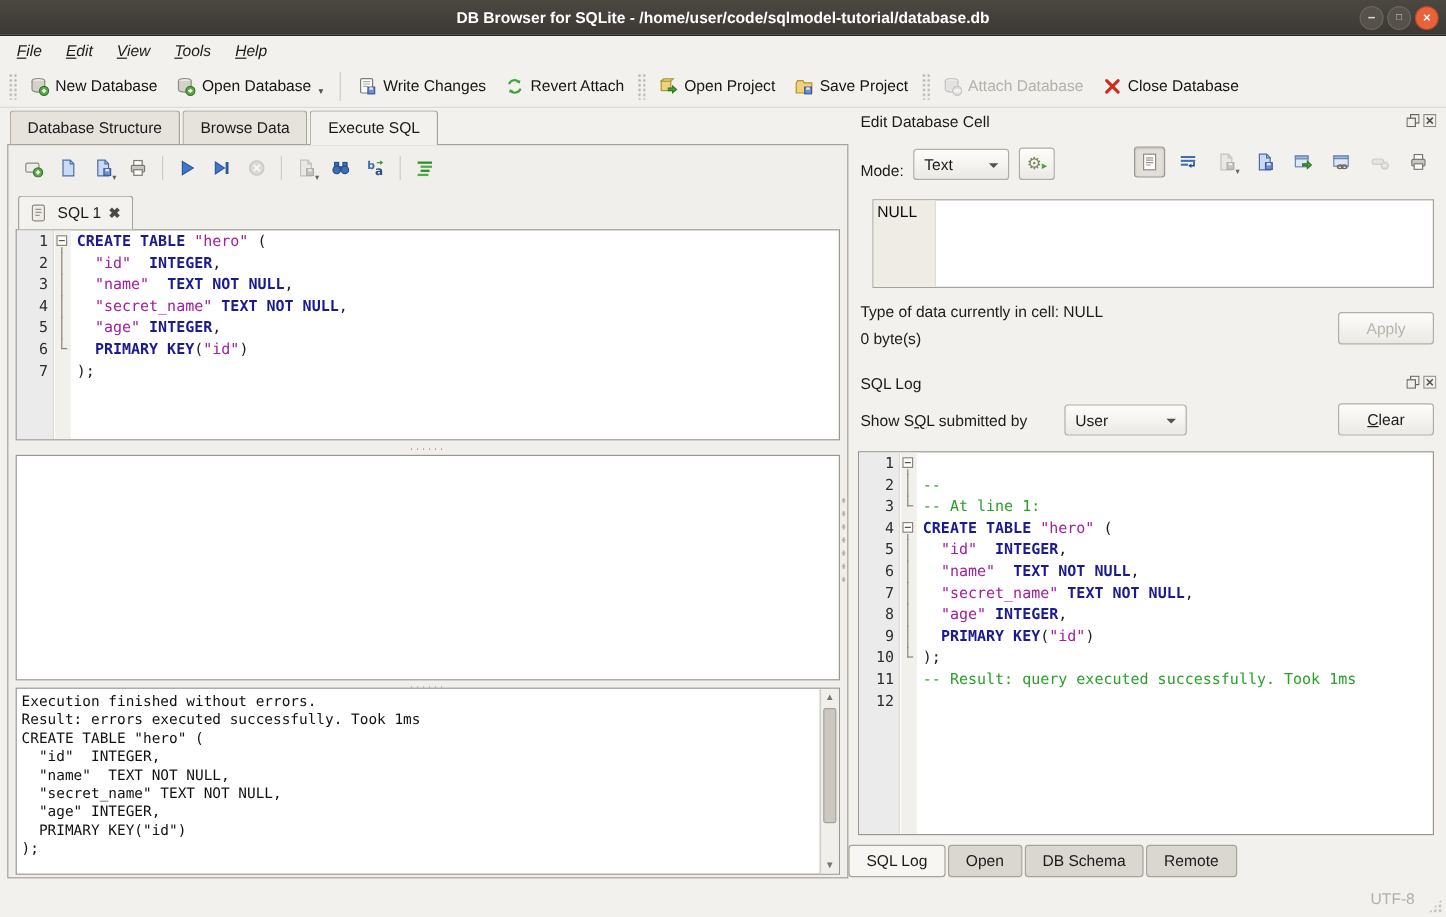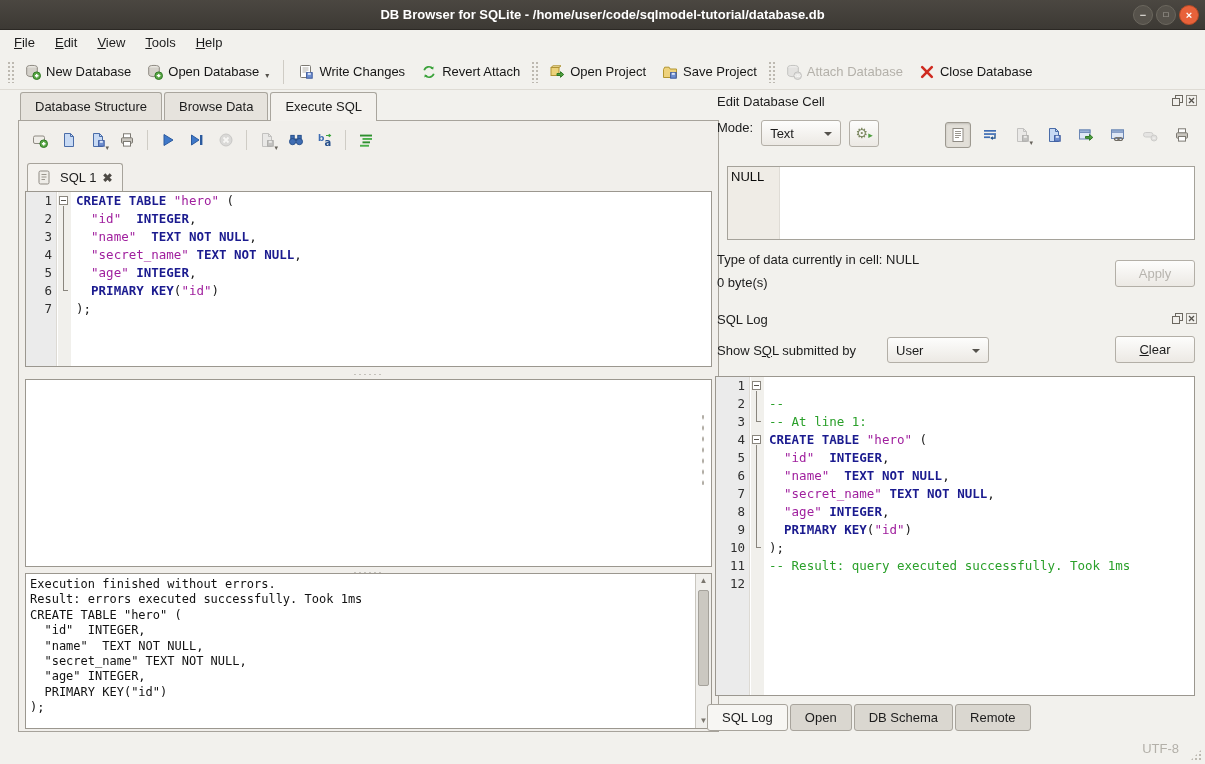--- a/index.html
+++ b/index.html
@@ -17,36 +17,36 @@
   .wbtn{width:20px;height:20px;border-radius:50%;background:#56524b;border:1px solid #6b675e;
     position:relative;cursor:pointer;}
   .wbtn.close{background:#e8623a;border-color:#b54a26;}
   .wbtn span{position:absolute;left:0;top:0;right:0;bottom:0;color:#d8d5cf;font-size:11px;
     line-height:18px;text-align:center;font-weight:bold;}
   .wbtn.close span{color:#fff;}
   .wbtn.max span{font-size:8px;line-height:17px;}
   
   .menubar{position:absolute;left:0;top:30px;width:1205px;height:24px;background:#f2f1ed;
     display:flex;align-items:center;padding-left:4px;}
-  .menu-item{padding:2px 10px;font-size:13px;cursor:default;}
+  .menu-item{padding:2px 10px;font-size:13px;cursor:default;font-style:italic;}
   .ul{text-decoration:underline;}
   
   .toolbar{position:absolute;left:0;top:54px;width:1205px;height:36px;background:#f2f1ed;
     border-bottom:1px solid #dedbd4;display:flex;align-items:center;padding:0 4px;}
   .thandle{width:7px;height:22px;margin:0 3px;
     background-image:radial-gradient(#bdb9b1 1px,transparent 1.2px);background-size:4px 4px;}
   .tsep{width:1px;height:24px;background:#cfccc5;margin:0 6px;}
   .tbtn{display:flex;align-items:center;gap:5px;padding:4px 8px;border-radius:3px;cursor:default;
     font-size:13px;color:#161616;white-space:nowrap;}
   .tbtn.dis{color:#b4b1aa;}
   .tbtn.dis svg{filter:grayscale(1);opacity:.45;}
   .tbtn .dd{font-size:8px;color:#55524c;margin-left:1px;align-self:flex-end;}
   .icn{display:inline-flex;width:16px;height:16px;}
   
-  .left{position:absolute;left:16px;top:90px;width:705px;height:646px;}
+  .left{position:absolute;left:4px;top:90px;width:705px;height:646px;}
   .maintabs{position:absolute;left:4px;top:2px;display:flex;z-index:3;}
   .mtab{padding:6px 14px 5px;font-size:13px;background:#e6e3dd;border:1px solid #a9a59d;
     border-bottom:none;margin-right:2px;border-radius:3px 3px 0 0;cursor:pointer;}
   .mtab.active{background:#f3f1ed;position:relative;padding-bottom:7px;margin-bottom:-1px;}
   .frame{position:absolute;left:2px;right:2px;top:30px;bottom:4px;border:1px solid #a7a39b;
     background:#f1efeb;}
   .sqltoolbar{position:absolute;left:8px;top:5px;height:28px;display:flex;align-items:center;gap:3px;}
   .ibtn{width:26px;height:26px;display:flex;align-items:center;justify-content:center;
     border:1px solid transparent;border-radius:3px;cursor:pointer;position:relative;}
   .ibtn.sel{background:#e2dfd8;border-color:#9d9990;box-shadow:inset 0 1px 2px rgba(0,0,0,.15);}
@@ -92,21 +92,21 @@
   .varr{position:absolute;left:0;right:0;height:14px;text-align:center;font-size:8px;
     color:#7a766e;line-height:14px;cursor:pointer;}
   .vthumb{position:absolute;left:2px;right:2px;background:#cbc8c1;border:1px solid #a5a29b;
     border-radius:2px;cursor:pointer;}
   
   .right{position:absolute;left:705px;top:90px;width:500px;height:646px;}
   .docktitle{position:absolute;left:12px;font-size:13px;color:#1c1c1c;}
   .dockicons{position:absolute;right:8px;display:flex;gap:3px;}
   .dockicons span{display:inline-flex;cursor:pointer;}
   .modebar{position:absolute;left:12px;right:8px;top:30px;height:30px;display:flex;
-    align-items:flex-start;}
+    align-items:flex-end;}
   .combo{height:26px;background:linear-gradient(#fdfdfc,#ece9e4);border:1px solid #b3afa7;
     border-radius:3px;display:flex;align-items:center;padding:0 8px;position:relative;
     cursor:pointer;font-size:13px;}
   .combo::after{content:"";position:absolute;right:8px;top:11px;border:4px solid transparent;
     border-top-color:#55524c;}
   .combo .cval{margin-right:18px;}
   .pbtn{height:27px;background:linear-gradient(#fdfdfc,#ece9e4);border:1px solid #b3afa7;
     border-radius:3px;display:flex;align-items:center;justify-content:center;
     padding:0 10px;cursor:pointer;font-size:13px;}
   .pbtn.dis{color:#b7b4ae;cursor:default;}

